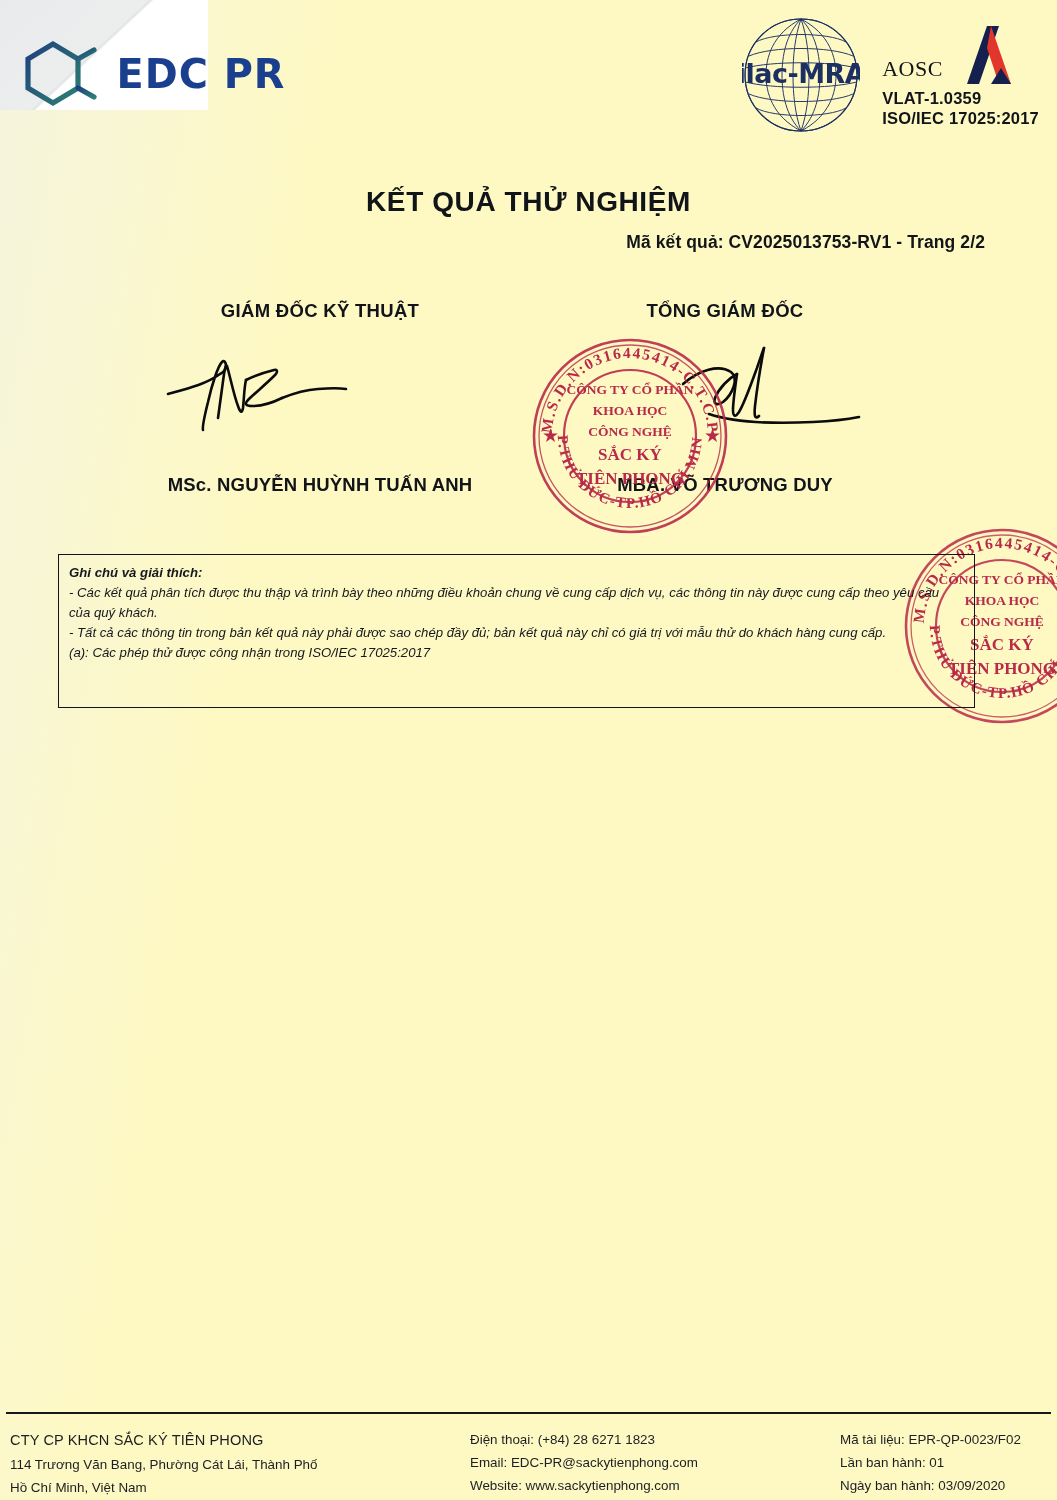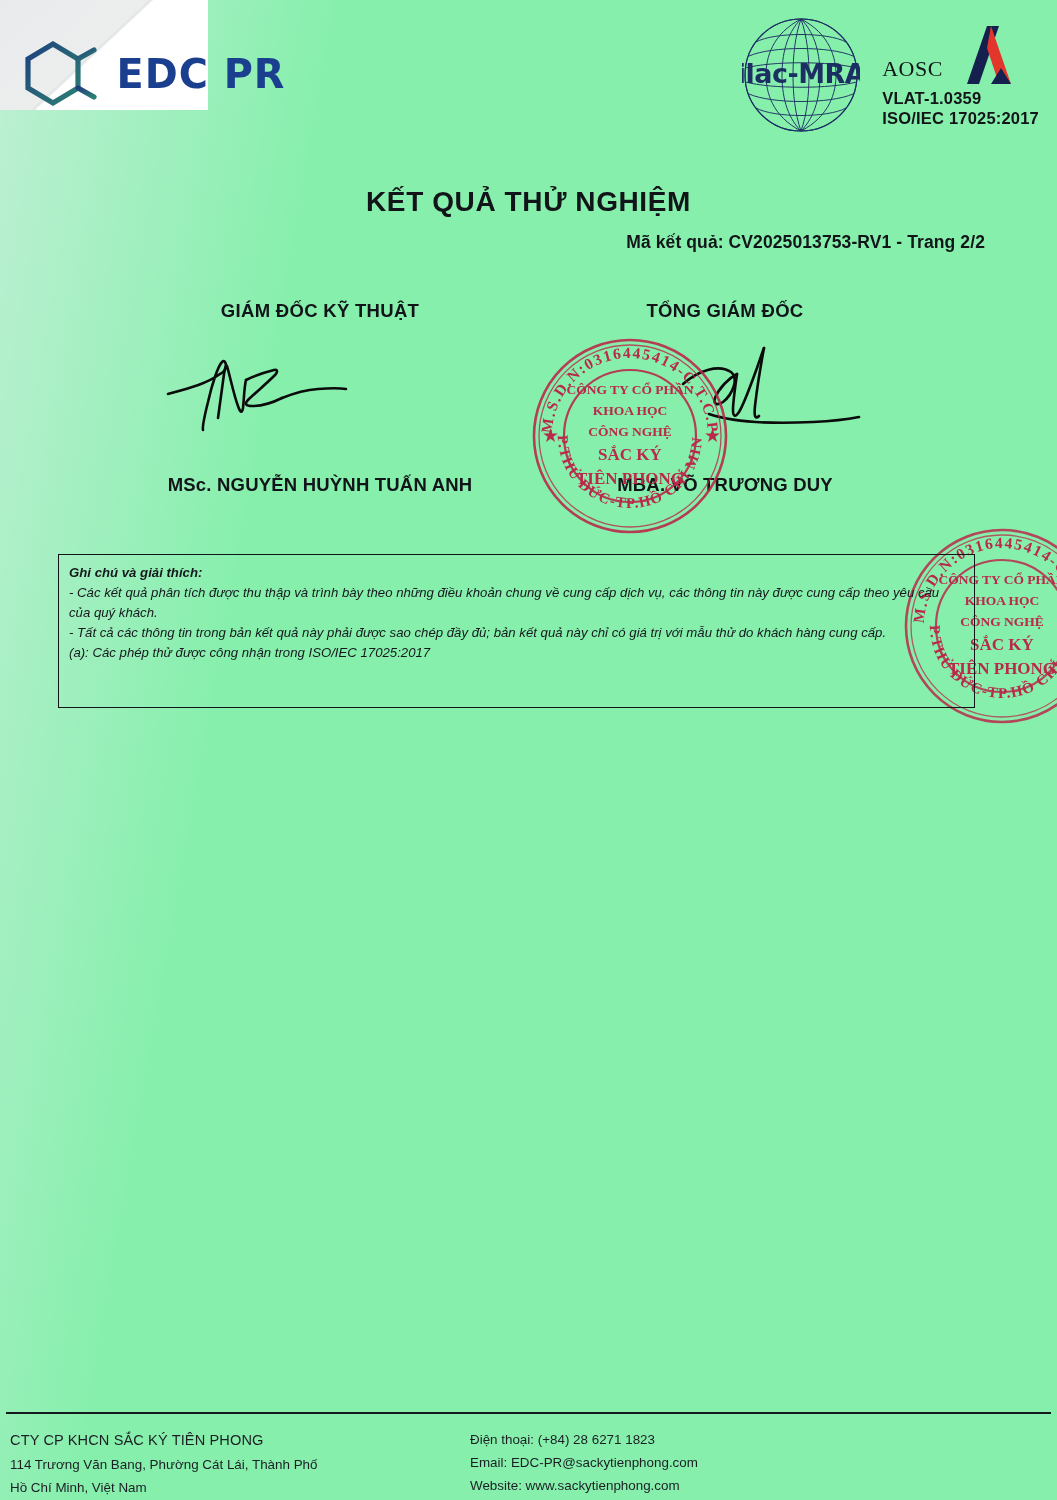--- a/index.html
+++ b/index.html
@@ -4,21 +4,21 @@
 <style>
   html, body {
     margin: 0;
     padding: 0;
     background: #ffffff;
   }
   .page {
     position: relative;
     width: 1057px;
     height: 1500px;
-    background: #86efac;
+    background: #fef9c3;
     overflow: hidden;
     font-family: "Liberation Sans", sans-serif;
     color: #111418;
   }
 
   
   .corner-fold {
     position: absolute;
     top: -2px;
     left: -2px;
@@ -375,15 +375,20 @@
     <div class="footer-col c1">
       <div class="f-row f-first">CTY CP KHCN SẮC KÝ TIÊN PHONG</div>
       <div class="f-row">114 Trương Văn Bang, Phường Cát Lái,  Thành Phố</div>
       <div class="f-row">Hồ Chí Minh, Việt Nam</div>
     </div>
     <div class="footer-col c2">
       <div class="f-row">Điện thoại: (+84) 28 6271 1823</div>
       <div class="f-row">Email: EDC-PR@sackytienphong.com</div>
       <div class="f-row">Website: www.sackytienphong.com</div>
     </div>
+    <div class="footer-col c3">
+      <div class="f-row">Mã tài liệu: EPR-QP-0023/F02</div>
+      <div class="f-row">Lần ban hành: 01</div>
+      <div class="f-row">Ngày ban hành: 03/09/2020</div>
+    </div>
   </div>
 
 </div>
 
 </body></html>

